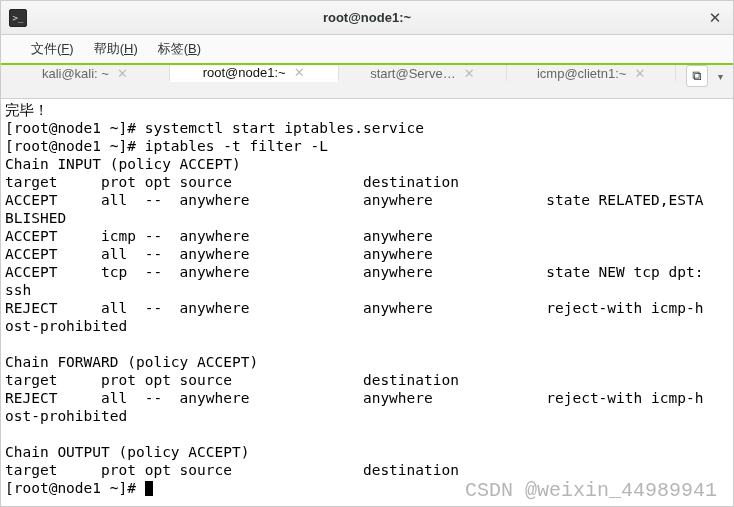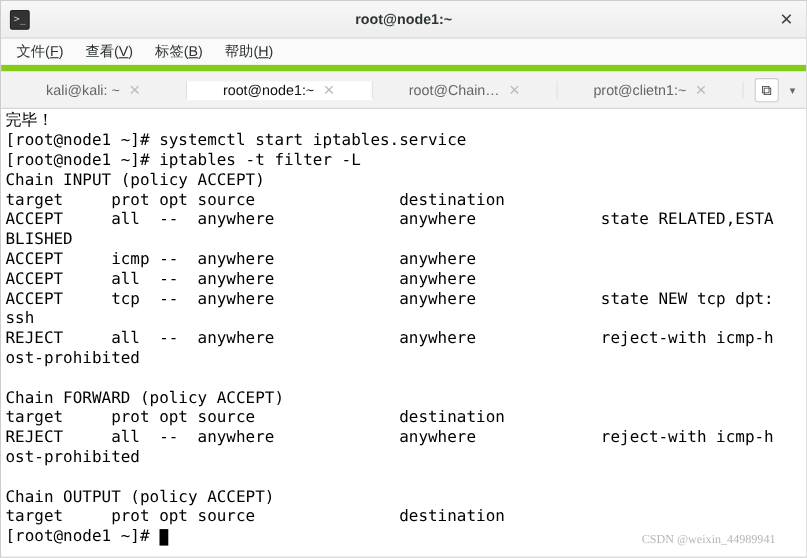--- a/index.html
+++ b/index.html
@@ -40,35 +40,35 @@
     margin-left: auto;
     width: 20px; height: 20px;
     display: flex; align-items:center; justify-content:center;
     font-size: 15px; color:#444;
     cursor:pointer;
   }
   .menubar {
     height: 30px;
     display: flex;
     align-items: center;
-    padding: 0 6px;
+    padding: 0 22px;
     gap: 4px;
-    border-bottom: 6px solid #84cc16;
+    border-bottom: 2px solid #84cc16;
     background: #fafafa;
   }
   .menubar .menuitem {
     padding: 4px 8px;
     font-size: 13px;
     cursor: pointer;
   }
   .menubar .menuitem .ul { text-decoration: underline; }
   .tabbar {
     height: 34px;
     display: flex;
-    align-items: center;
+    align-items: flex-start;
     background: #f2f2f2;
     border-bottom: 1px solid #d0d0d0;
   }
   .tabbar .tab {
     flex: 1;
     display: flex;
     align-items: center;
     justify-content: center;
     gap: 8px;
     font-size: 13px;
@@ -107,60 +107,59 @@
     line-height: 18px;
     white-space: pre;
     padding: 2px 4px;
     overflow: hidden;
     position: relative;
   }
   .cursor {
     display:inline-block; width:8px; height:15px; background:#000; vertical-align: text-bottom;
   }
   .watermark {
-    position:absolute; right:28px; bottom:6px;
+    position:absolute; right:16px; bottom:6px;
     color: rgba(120,120,120,0.55);
-    font-family: Liberation Serif, serif; font-size: 11px;
+    font-family: Liberation Mono, monospace; font-size: 20px;
     pointer-events:none;
   }
 </style>
 </head>
 <body>
 
 <div class="titlebar">
   <div class="term-icon">&gt;_</div>
   <div class="title">root@node1:~</div>
   <div class="close">
     <span>✕</span>
   </div>
 </div>
 
 <div class="menubar" id="menubar">
     <div class="menuitem"><span>文件(<span class="ul">F</span>)</span></div>
-    <div class="menuitem"><span>查看(<span class="ul">V</span>)</span></div>
+    <div class="menuitem"><span>帮助(<span class="ul">H</span>)</span></div>
     <div class="menuitem"><span>标签(<span class="ul">B</span>)</span></div>
-    <div class="menuitem"><span>帮助(<span class="ul">H</span>)</span></div>
   </div>
 
 <div class="tabbar">
   <div id="tabs-holder" style="display:flex;flex:1;min-width:0">
       <div class="tab">
         <span class="lbl">kali@kali: ~</span>
         <span class="x">✕</span>
       </div>
       <div class="tab active">
         <span class="lbl">root@node1:~</span>
         <span class="x">✕</span>
       </div>
       <div class="tab">
-        <span class="lbl">root@Chain…</span>
+        <span class="lbl">start@Serve…</span>
         <span class="x">✕</span>
       </div>
       <div class="tab">
-        <span class="lbl">prot@clietn1:~</span>
+        <span class="lbl">icmp@clietn1:~</span>
         <span class="x">✕</span>
       </div>
     </div>
   <div class="right">
     <div class="newtab">
       <span>⧉</span>
     </div>
     <div class="menu-arrow">
       <span>▾</span>
     </div>

